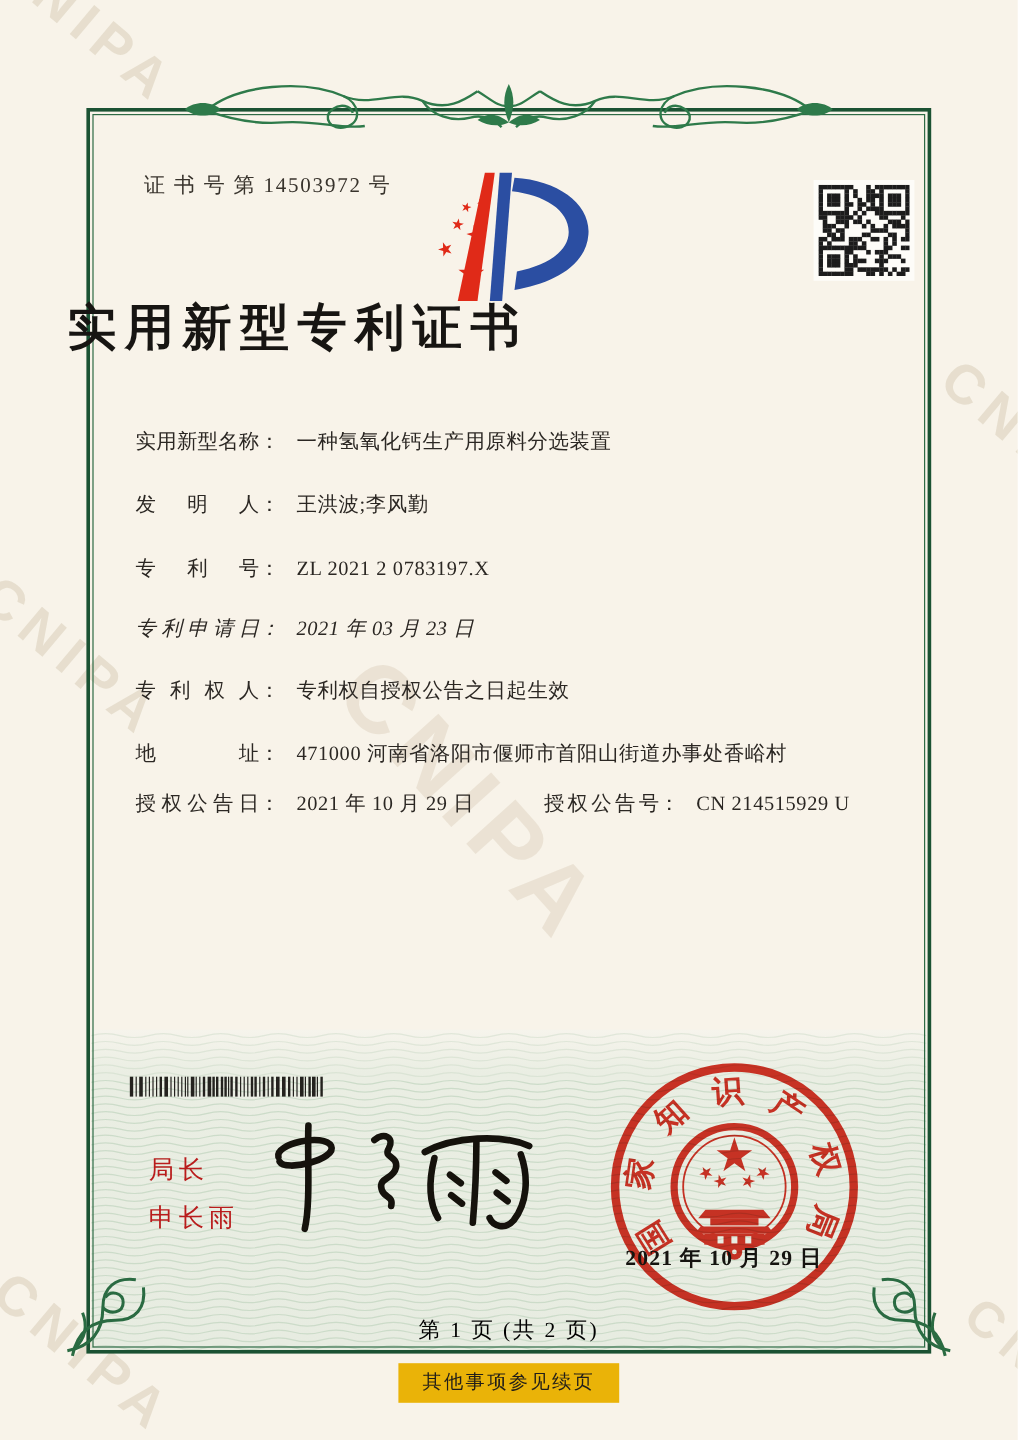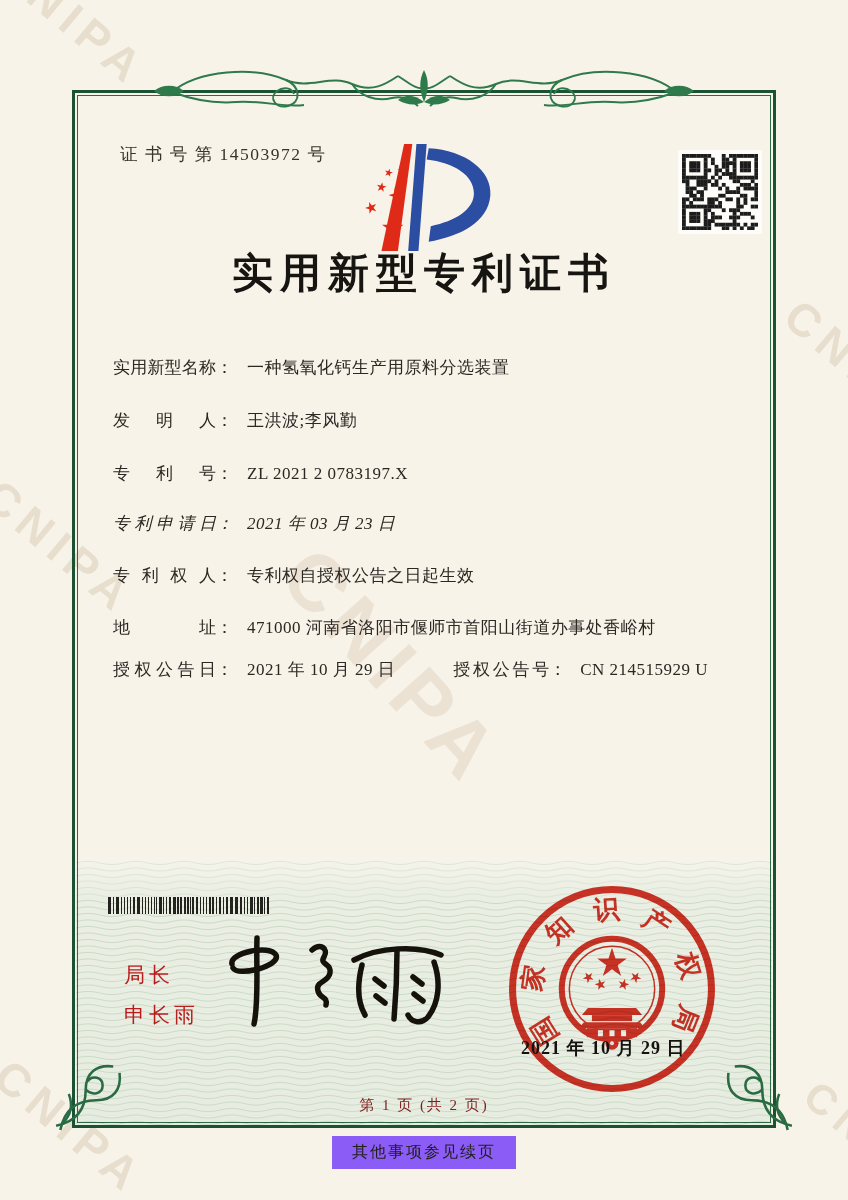--- a/index.html
+++ b/index.html
@@ -14,21 +14,21 @@
          border:3px solid #1b5233;box-sizing:border-box;}
   .frame-inner{position:absolute;left:2px;top:2px;right:2px;bottom:2px;
          border:1px solid #2e6b45;}
   
   .greenzone{position:absolute;left:76px;top:858px;width:696px;height:268px;
          background:linear-gradient(#f6f4ec, #eaeee3 36px, #e7ece1);}
   .greenzone svg{display:block;width:100%;height:100%;}
   
   .cert-no{position:absolute;left:120px;top:142px;font-size:17.5px;letter-spacing:1.5px;color:#38332c;}
   
-  .title{position:absolute;left:72px;top:246px;width:704px;text-align:center;
+  .title{position:absolute;left:56px;top:246px;width:704px;text-align:left;
          font-size:41px;font-weight:700;letter-spacing:7px;color:#171512;}
   
   .frow{position:absolute;left:113px;width:645px;font-size:17px;color:#2b2723;white-space:nowrap;}
   .flabel{display:inline-block;width:103px;text-align:justify;text-align-last:justify;}
   .fcolon{display:inline-block;margin-right:14px;}
   .fval{letter-spacing:.5px;}
   .fspacer{display:inline-block;width:58px;}
   
   .bodytext{position:absolute;left:104px;top:699px;width:646px;font-size:16.5px;
             line-height:27.5px;text-align:justify;color:#26221d;}
@@ -39,23 +39,23 @@
   .officer{position:absolute;left:124px;top:961px;font-size:21px;letter-spacing:4px;color:#b91c1c;}
   .officer div{margin-bottom:12px;}
   .signature{position:absolute;left:212px;top:922px;}
   
   .seal{position:absolute;left:504px;top:881px;mix-blend-mode:multiply;opacity:.94;}
   .seal-char{font:700 26px "Liberation Serif","DejaVu Serif",serif;fill:#d7281a;text-anchor:middle;}
   .seal-date{position:absolute;left:521px;top:1036px;width:230px;font-size:18px;font-weight:600;
              letter-spacing:1px;color:#151310;z-index:5;}
   
   .pagenum{position:absolute;left:72px;top:1096px;width:704px;text-align:center;
-           font-size:15px;letter-spacing:2px;color:#7f1d1d;}
+           font-size:18px;letter-spacing:2px;color:#000000;}
   .contnote{position:absolute;left:50%;transform:translateX(-50%);top:1136px;
-            background:#8b5cf6;padding:6px 20px;font-size:16px;letter-spacing:2px;color:#211e19;}
+            background:#eab308;padding:6px 20px;font-size:16px;letter-spacing:2px;color:#211e19;}
   .orn{position:absolute;}
 </style>
 </head>
 <body>
 
 <svg width="0" height="0" style="position:absolute" aria-hidden="true">
   <defs>
     <path id="star5" d="M0,-10 L2.25,-3.09 L9.51,-3.09 L3.63,1.18 L5.88,8.09 L0,3.82 L-5.88,8.09 L-3.63,1.18 L-9.51,-3.09 L-2.25,-3.09 Z"></path>
     <g id="fl-left" fill="none" stroke="#2e7a4a" stroke-width="2">
       <path d="M58,34 C84,12 140,8 172,22 C196,32 216,16 238,26 C258,35 272,26 284,18"></path>

